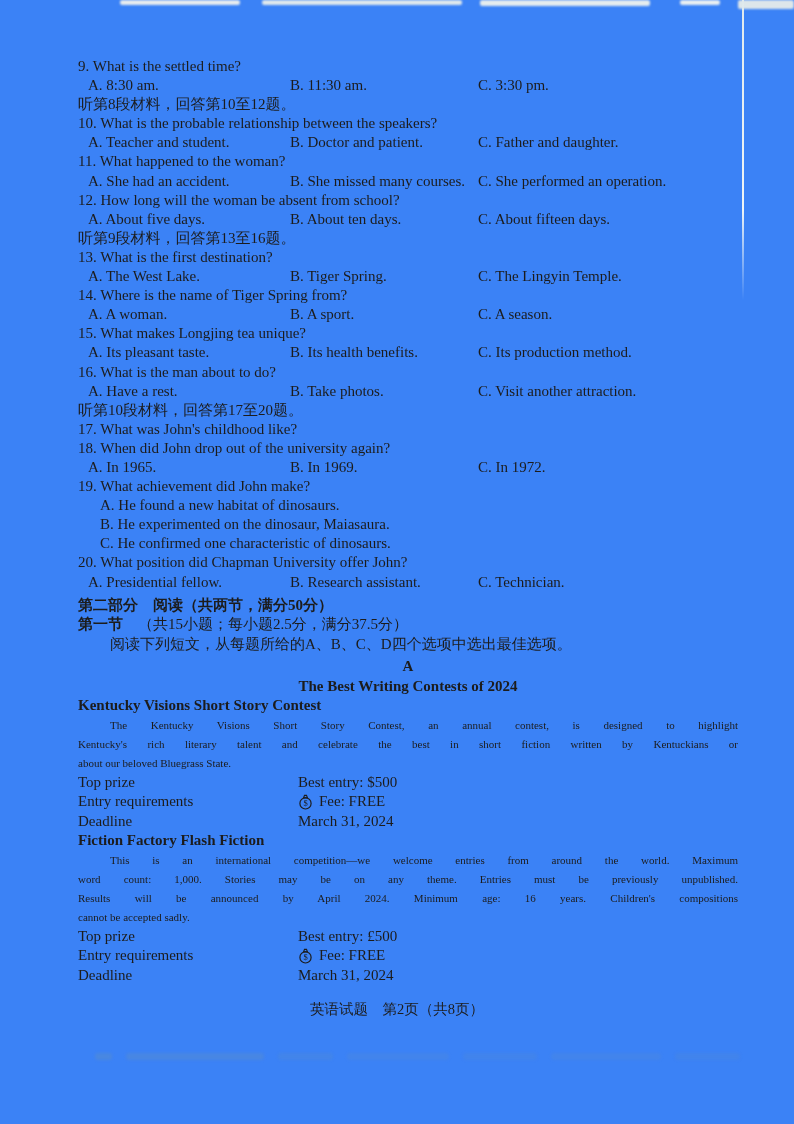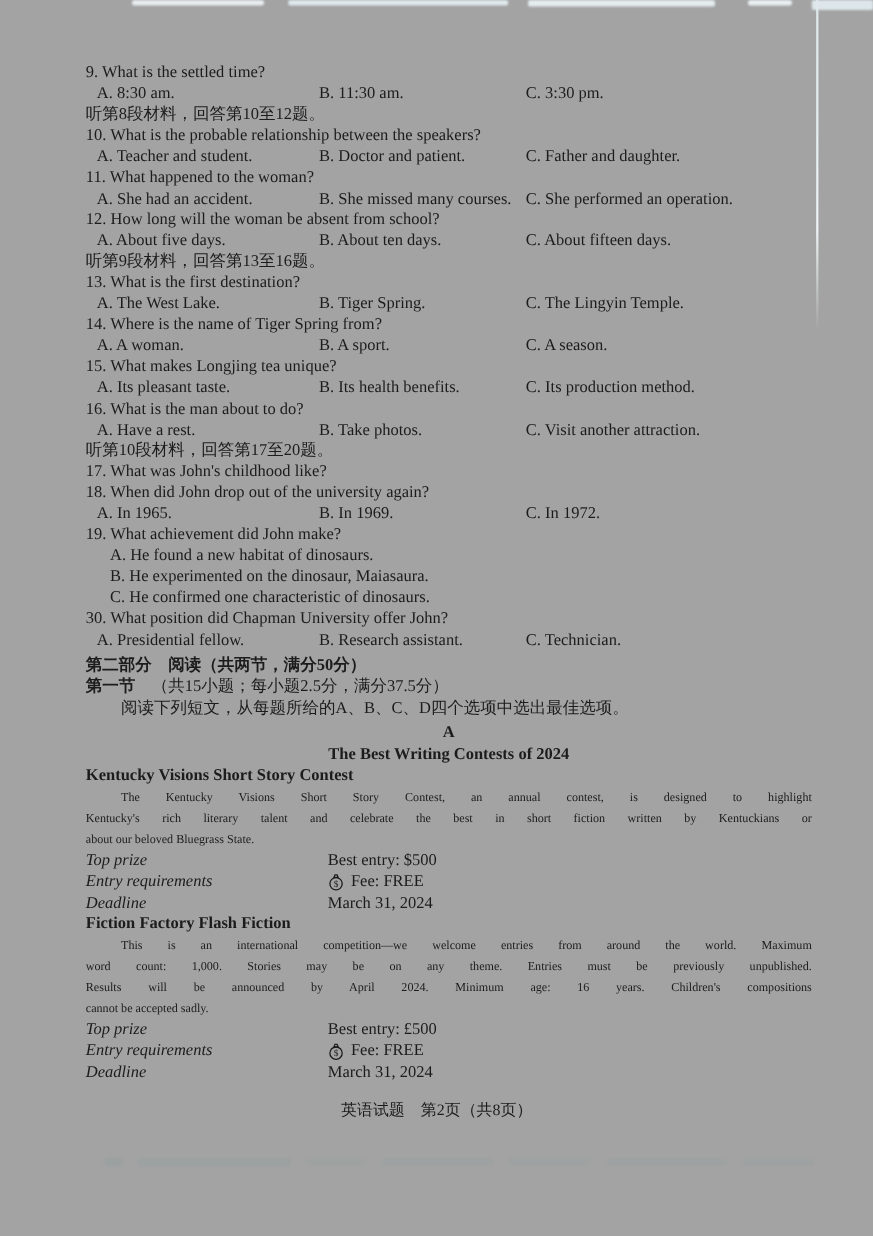--- a/index.html
+++ b/index.html
@@ -1,19 +1,19 @@
 <!DOCTYPE html>
 <html><head>
 <meta charset="utf-8">
 <style>
   html,body{margin:0;padding:0;background:#e9e9e9;}
   .page{
     position:relative;
     width:794px;height:1124px;
-    background:#a3a3a3;
+    background:#3b82f6;
     font-family:"Liberation Serif", serif;
     color:#1c1c1c;
     overflow:hidden;
   }
   .content{position:absolute;left:78px;top:57px;width:660px;}
   .line{height:19.1px;line-height:19.1px;font-size:15px;white-space:nowrap;}
   .bold{font-weight:bold;}
   .center{text-align:center;white-space:normal;}
   
   .opt{display:inline-block;vertical-align:top;}
@@ -22,21 +22,21 @@
   .stacked-opt{padding-left:22px;}
   
   .reading{margin-top:4px;}
   .reading .line{height:19.5px;line-height:19.5px;}
   .passage-label{margin-top:3px;}
   .para-line{height:19px;line-height:19px;font-size:11px;}
   .jline{text-align:justify;text-align-last:justify;}
   .first-line{text-indent:32px;}
   .indent{text-indent:32px;}
   .spec-row{height:19.5px;line-height:19.5px;font-size:15px;display:flex;}
-  .spec-label{width:220px;flex:0 0 220px;font-style:italic;}
+  .spec-label{width:220px;flex:0 0 220px;}
   .spec-value{flex:1;display:flex;align-items:center;gap:4px;}
   .money-icon{display:inline-flex;width:15px;height:17px;margin-right:2px;}
   .money-icon svg{width:15px;height:17px;}
   
   .footer{
     position:absolute;left:0;top:1000px;width:100%;
     text-align:center;font-size:14.5px;color:#1c1c1c;
   }
   
   .smudge{position:absolute;border-radius:2px;filter:blur(1px);}
@@ -80,21 +80,21 @@
         <div class="line">16. What is the man about to do?</div>
         <div class="line"><span class="opt opt0">A. Have a rest.</span><span class="opt opt1">B. Take photos.</span><span class="opt opt2">C. Visit another attraction.</span></div>
         <div class="line">听第10段材料，回答第17至20题。</div>
         <div class="line">17. What was John's childhood like?</div>
         <div class="line">18. When did John drop out of the university again?</div>
         <div class="line"><span class="opt opt0">A. In 1965.</span><span class="opt opt1">B. In 1969.</span><span class="opt opt2">C. In 1972.</span></div>
         <div class="line">19. What achievement did John make?</div>
         <div class="line stacked-opt">A. He found a new habitat of dinosaurs.</div>
         <div class="line stacked-opt">B. He experimented on the dinosaur, Maiasaura.</div>
         <div class="line stacked-opt">C. He confirmed one characteristic of dinosaurs.</div>
-        <div class="line">30. What position did Chapman University offer John?</div>
+        <div class="line">20. What position did Chapman University offer John?</div>
         <div class="line"><span class="opt opt0">A. Presidential fellow.</span><span class="opt opt1">B. Research assistant.</span><span class="opt opt2">C. Technician.</span></div>
       </section>
 
     <section class="reading">
       <div class="line bold">第二部分　阅读（共两节，满分50分）</div>
       <div class="line"><span class="bold">第一节</span><span>　（共15小题；每小题2.5分，满分37.5分）</span></div>
       <div class="line indent">阅读下列短文，从每题所给的A、B、C、D四个选项中选出最佳选项。</div>
 
       <div class="line center bold passage-label">A</div>
       <div class="line center bold">The Best Writing Contests of 2024</div>

